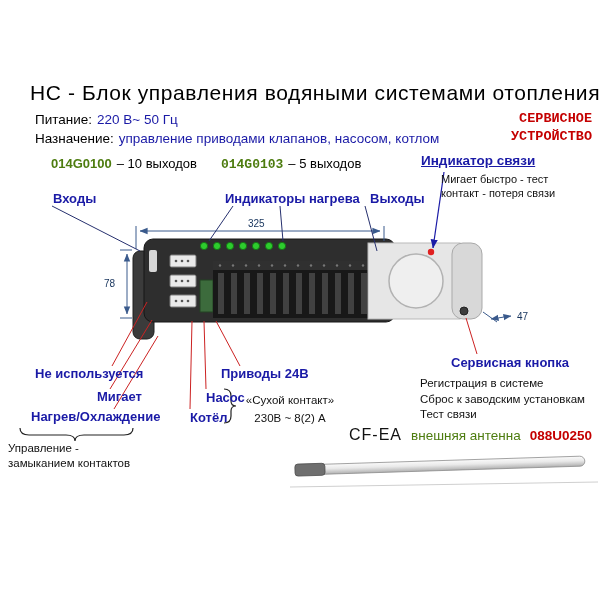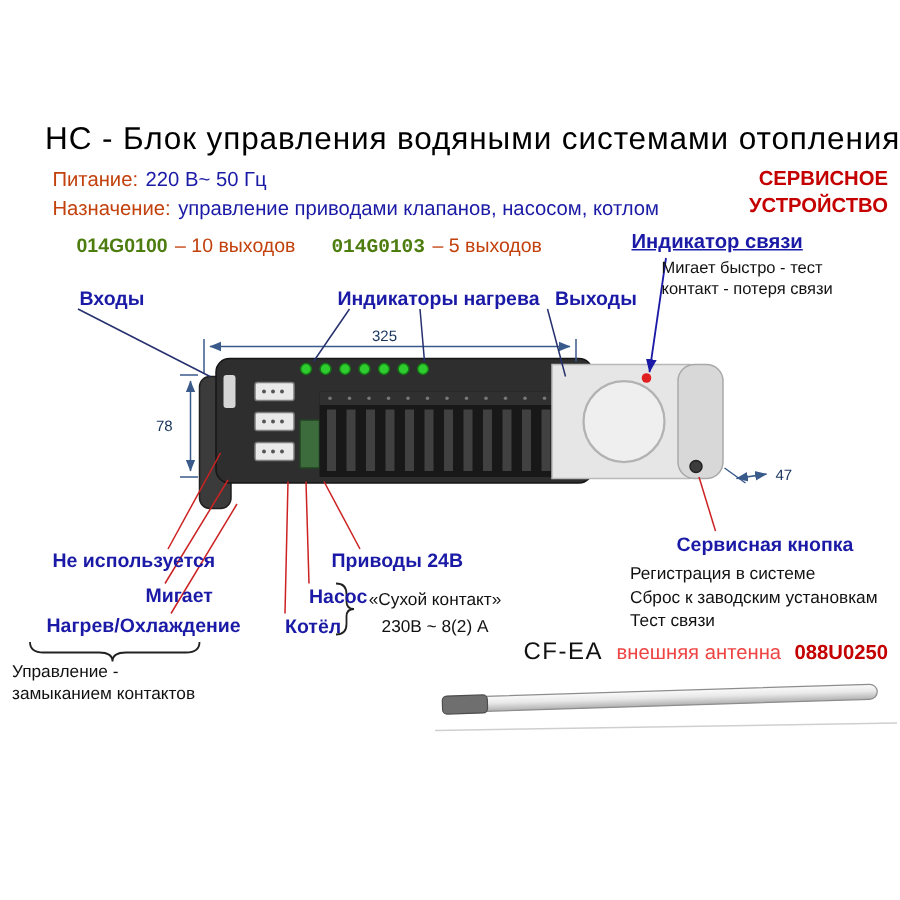--- a/index.html
+++ b/index.html
@@ -2,29 +2,29 @@
 <html><head>
 <meta charset="utf-8">
 <style>
   * { margin:0; padding:0; box-sizing:border-box; }
   html,body { background:#ffffff; }
   body { font-family:"Liberation Sans", sans-serif; color:#111; }
   .canvas { position:relative; width:600px; height:600px; background:#fff; overflow:hidden; }
   .abs { position:absolute; }
   .nowrap { white-space:nowrap;margin-left:23px; }
   .blue { color:#1a1aa6; }
-  .blk  { color:#c2410c; }
+  .blk  { color:#000000; }
 
   .title { left:7px; top:81px; font-size:21px; letter-spacing:0.6px; color:#000; }
   .spec-line { font-size:13.5px; }
   .spec-line .val { margin-left:5px; }
   .power { left:12px; top:112px; }
   .purpose { left:12px; top:131px; }
   .service-device { left:452px; top:110px; width:140px; text-align:right;
-                    font-size:13.5px; font-weight:bold; color:#c40000; line-height:18px; }
+                    font-size:13.5px; font-weight:bold; color:#c40000; line-height:18px;font-family:Liberation Mono, monospace; }
   .models { left:28px; top:156px; font-size:13px; }
   .models .code { color:#4d7c0f; font-weight:bold; }
   .models .desc { margin-left:5px; }
   .models .code2 { margin-left:24px;font-family:Liberation Mono, monospace; }
   .comm-label { left:398px; top:153px; font-size:13.5px; font-weight:bold;
                 color:#1a1aa6; text-decoration:underline; }
   .comm-note { left:441px; top:172px; font-size:11px; line-height:14px; color:#111; }
   .zone-label { font-size:13px; font-weight:bold; color:#1a1aa6; }
   .inputs-label { left:30px; top:191px; }
   .heatind-label { left:202px; top:191px; }
@@ -39,21 +39,21 @@
   .actuators { left:198px; top:366px; }
   .pump { left:183px; top:390px; }
   .boiler { left:167px; top:410px; }
   .dry-contact { left:238px; top:391px; width:104px; text-align:center;
                  font-size:11.5px; line-height:18px; color:#111; }
   .service-btn { left:428px; top:355px; }
   .service-notes { left:420px; top:376px; font-size:11.5px; line-height:15.5px; color:#111; }
 
   .antenna-row { left:326px; top:426px; display:flex; align-items:baseline; gap:9px; }
   .antenna-model { font-size:16px; letter-spacing:1px; color:#111; }
-  .antenna-name { font-size:13.5px; color:#ef4444; }
+  .antenna-name { font-size:13.5px; color:#4d7c0f; }
   .antenna-code { font-size:13.5px; font-weight:bold; color:#c40000; }
 
   .overlay { left:0; top:0; pointer-events:none; }
 </style>
 </head>
 <body>
 
 <div class="canvas">
 
   <svg class="abs overlay" width="600" height="600" viewBox="0 0 600 600">

